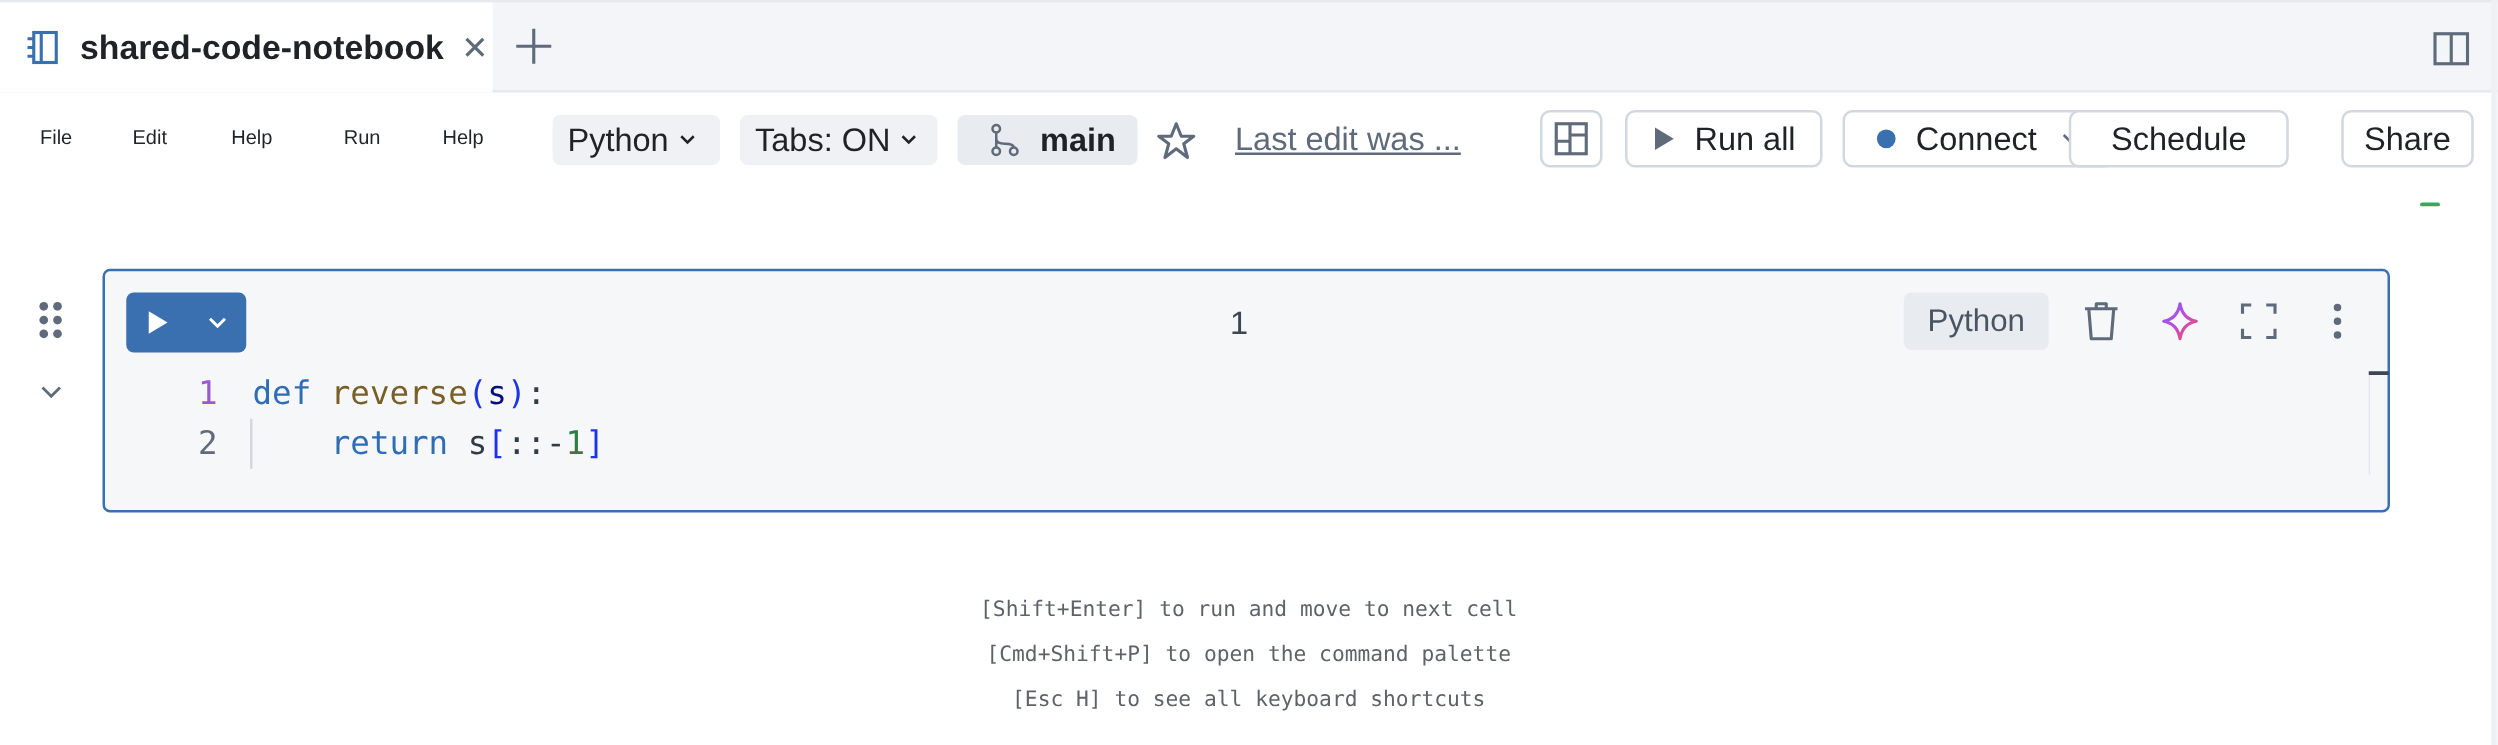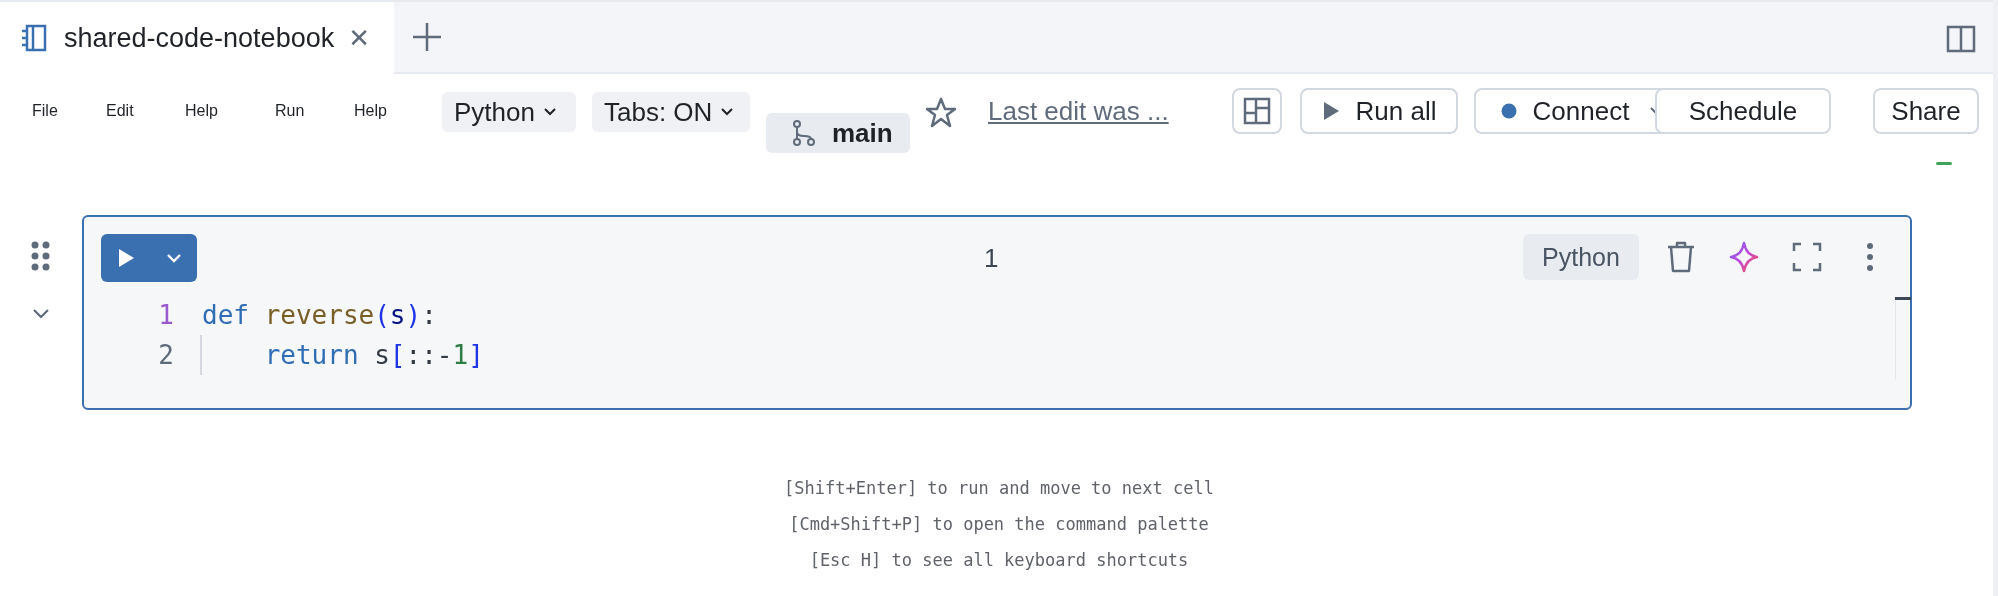--- a/index.html
+++ b/index.html
@@ -1,30 +1,30 @@
 <!DOCTYPE html>
 <html><head>
   <meta charset="utf-8">
   <style>
     * { box-sizing: border-box; margin: 0; padding: 0; }
     html, body { width: 1998px; height: 596px; overflow: hidden; background: #ffffff; font-family: "Liberation Sans", "DejaVu Sans", sans-serif; color: #1f2328; }
-    .tabbar { position: absolute; left: 0; top: 0; width: 1998px; height: 74px; background: #f3f5f8; border-top: 2px solid #e6e9ee; border-bottom: 2px solid #e6e9ee; }
+    .tabbar { position: absolute; left: 0; top: 0; width: 1998px; height: 74px; background: #f3f5f8; border-top: 2px solid #e6e9ee; border-bottom: 2px solid #e6e9ee; font-weight: bold; }
     .tab { position: absolute; left: 0; top: 0; width: 394px; height: 72px; background: #ffffff; display: flex; align-items: center; padding-left: 18px; }
     .tab .nb-icon { width: 30px; height: 30px; margin-right: 16px; }
     .tab .title { font-size: 27px; color: #1f2328; }
     .tab .close { margin-left: 14px; font-size: 26px; color: #5f6b7a; cursor: pointer; }
     .add-tab { position: absolute; left: 410px; top: 18px; width: 34px; height: 34px; cursor: pointer; }
     .split-btn { position: absolute; left: 1946px; top: 22px; width: 30px; height: 30px; cursor: pointer; }
     .rightbar { position: absolute; left: 1993px; top: 0; width: 5px; height: 596px; background: #eef0f3; }
 
     .menubar { position: absolute; left: 0; top: 84px; width: 1998px; height: 54px; }
     .menu-item { position: absolute; top: 8px; font-size: 16px; color: #1f2328; cursor: pointer; height: 38px; line-height: 38px; }
     .pill { position: absolute; top: 8px; height: 40px; background: #f0f1f4; border-radius: 6px; display: flex; align-items: center; padding: 0 12px; font-size: 26px; color: #1f2328; cursor: pointer; }
     .pill .chev { width: 14px; height: 14px; margin-left: 8px; }
-    .branch-pill { background: #e8ebf0; font-weight: bold; margin-top: 21px; }
+    .branch-pill { background: #e8ebf0; font-weight: bold; }
     .branch-pill svg { width: 28px; height: 28px; margin-right: 14px; }
     .star { position: absolute; left: 924px; top: 12px; width: 34px; height: 34px; cursor: pointer; }
     .last-edit { position: absolute; left: 988px; top: 8px; font-size: 26px; color: #5f6b7a; text-decoration: underline; height: 38px; line-height: 38px; cursor: pointer; }
     .obtn { position: absolute; top: 4px; height: 46px; border: 2px solid #d2d8e0; border-radius: 8px; background: #fff; display: flex; align-items: center; justify-content: center; font-size: 26px; color: #1f2328; cursor: pointer; }
     .obtn svg { flex: none; }
     .green-dash { position: absolute; left: 1936px; top: 162px; width: 16px; height: 3px; background: #3fa55a; border-radius: 2px; }
 
     .drag-handle { position: absolute; left: 30px; top: 240px; width: 22px; height: 32px; }
     .collapse-chev { position: absolute; left: 32px; top: 304px; width: 18px; height: 18px; cursor: pointer; }
 

